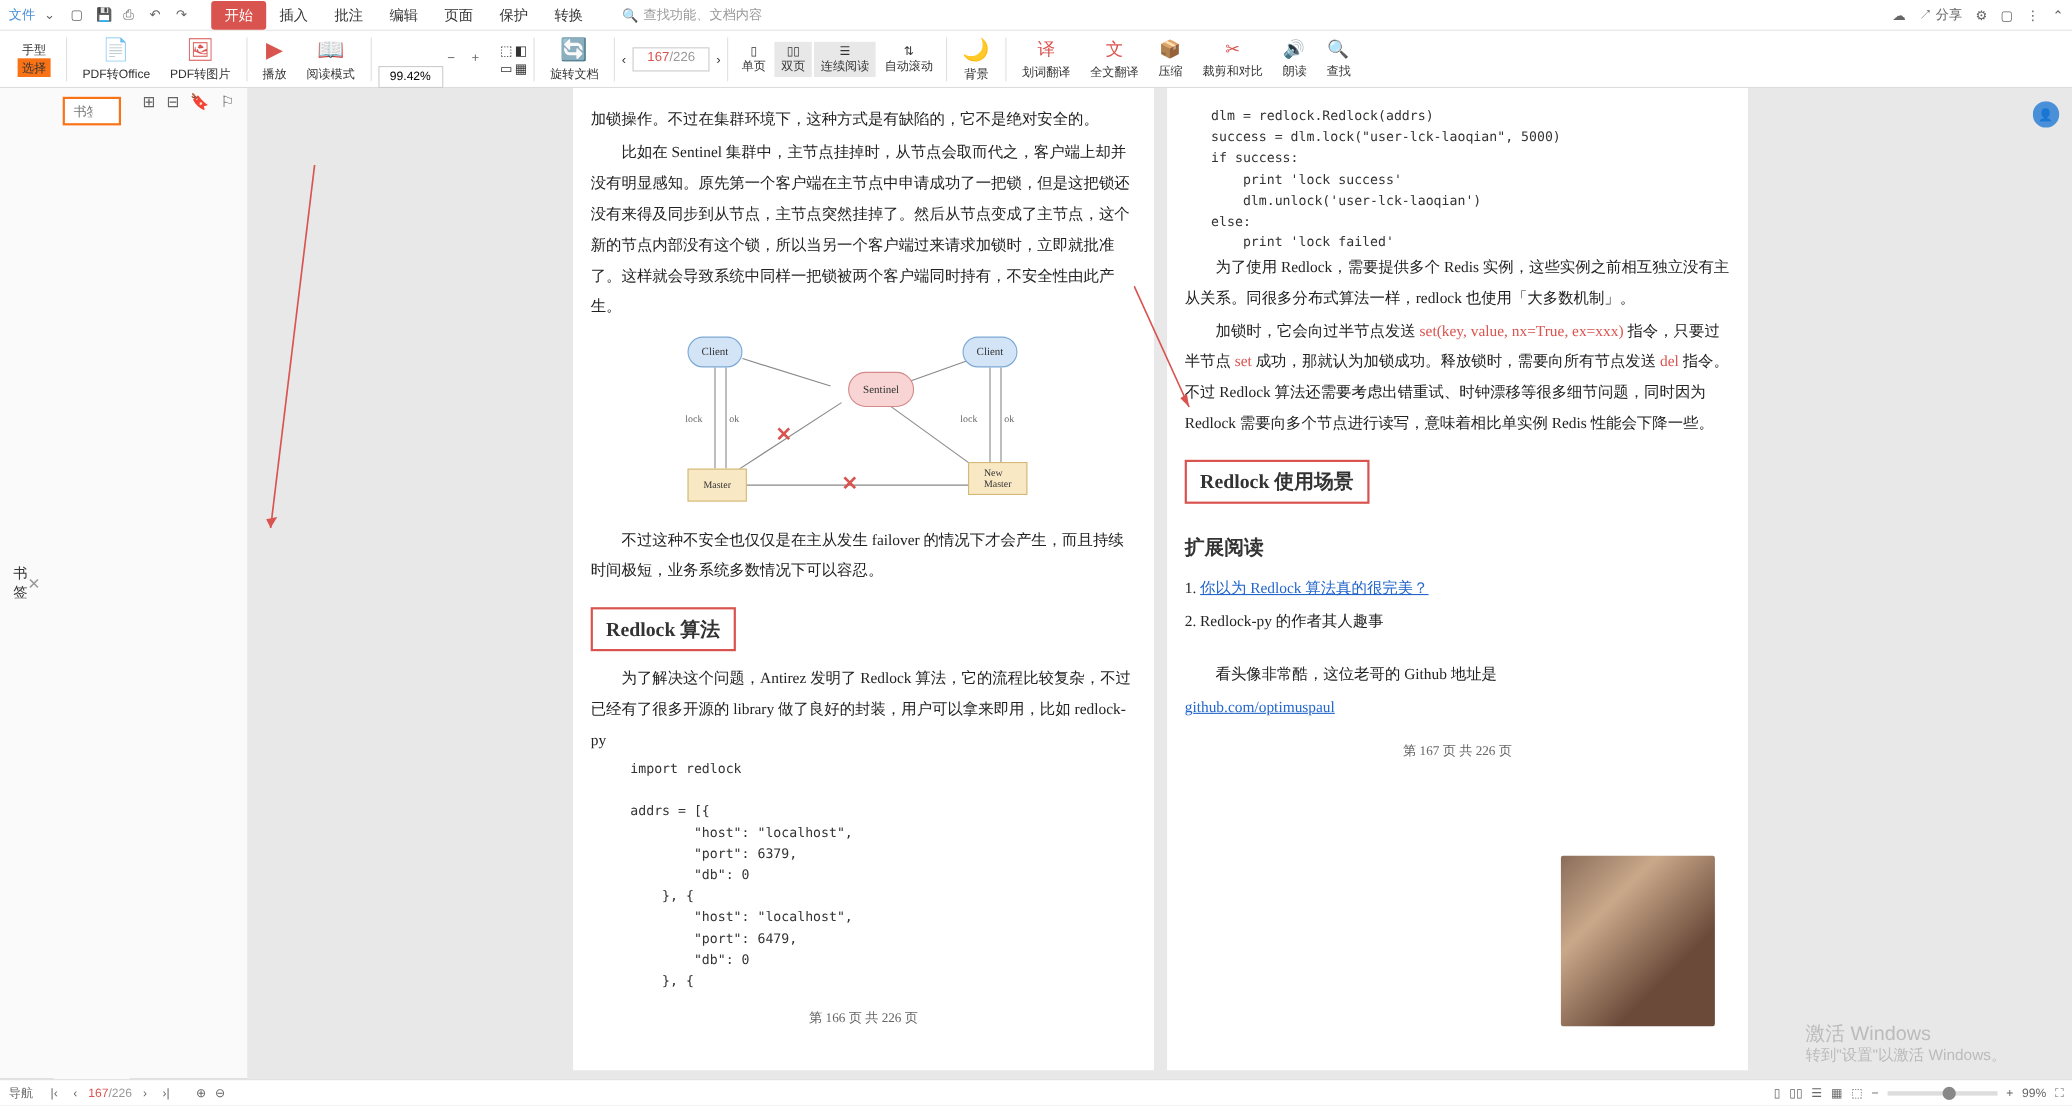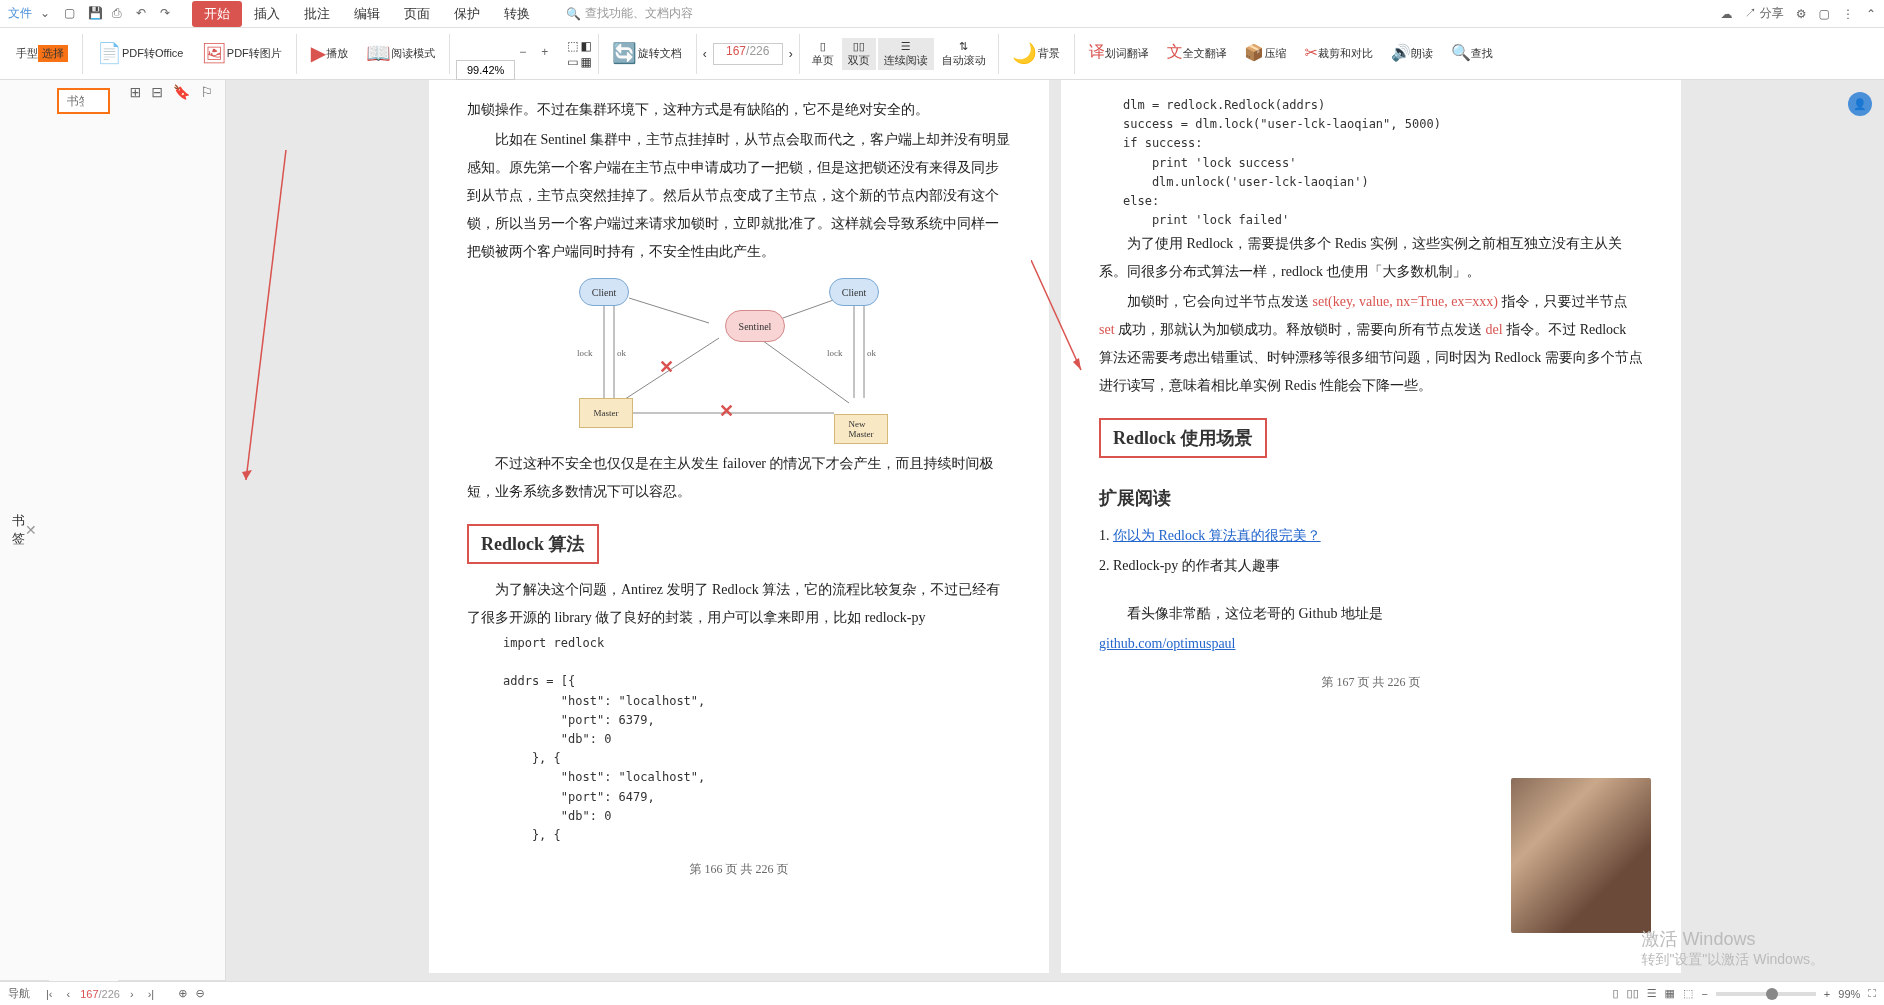--- a/index.html
+++ b/index.html
@@ -10,21 +10,21 @@
     .menubar-left { display: flex; gap: 8px; align-items: center; }
     .menubar-left .icon { width: 16px; height: 16px; color: #666; cursor: pointer; }
     .menubar-tabs { display: flex; gap: 0; margin-left: 12px; }
     .menu-tab { padding: 4px 12px; cursor: pointer; font-size: 13px; text-align: right; }
     .menu-tab.active { background: #d9534f; color: #fff; border-radius: 3px; }
     .menubar-search { margin-left: 20px; display: flex; align-items: center; gap: 4px; color: #999; font-size: 12px; }
     .menubar-right { margin-left: auto; display: flex; gap: 12px; align-items: center; color: #666; }
     
     
     .toolbar { height: 52px; background: #fff; border-bottom: 1px solid #ddd; display: flex; align-items: center; padding: 0 8px; gap: 2px; }
-    .tool-group { display: flex; flex-direction: row; align-items: center; padding: 2px 8px; cursor: pointer; font-size: 11px; color: #333; }
+    .tool-group { display: flex; flex-direction: column; align-items: center; padding: 2px 8px; cursor: pointer; font-size: 11px; color: #333; }
     .tool-group .ticon { font-size: 20px; color: #d9534f; margin-bottom: 2px; }
     .tool-group.small .ticon { font-size: 16px; }
     .tool-sep { width: 1px; height: 40px; background: #e0e0e0; margin: 0 4px; }
     .zoom-box { display: flex; align-items: center; gap: 4px; }
     .zoom-input { width: 59px; height: 20px; border: 1px solid #ccc; text-align: center; font-size: 11px; margin-top: 32px; }
     .zoom-btn { width: 18px; height: 18px; cursor: pointer; color: #666; }
     .page-nav { display: flex; align-items: center; gap: 6px; }
     .page-input { width: 70px; height: 22px; border: 1px solid #ccc; text-align: center; }
     .page-input span { color: #d9534f; }
     .view-btn { display: flex; flex-direction: column; align-items: center; padding: 2px 6px; font-size: 11px; cursor: pointer; }
@@ -46,21 +46,21 @@
     .bookmark-item { display: flex; align-items: flex-start; padding: 5px 8px; cursor: pointer; position: relative; font-size: 12px; }
     .bookmark-item .arrow { width: 12px; color: #888; font-size: 10px; flex-shrink: 0; margin-top: 2px; }
     .bookmark-item .bicon { width: 14px; color: #888; font-size: 11px; flex-shrink: 0; margin-top: 1px; }
     .bookmark-item .label { flex: 1; line-height: 1.4; padding-right: 4px; }
     .bookmark-item .page { color: #999; font-size: 11px; position: absolute; right: 8px; bottom: 2px; }
     .bookmark-item.child { padding-left: 28px; }
     .bookmark-group-highlighted { border: 2px solid #d9534f; margin: 0 2px; }
     
     
     .content { flex: 1; background: #e8e8e8; overflow: auto; display: flex; justify-content: center; gap: 12px; padding: 0 8px 8px; position: relative; }
-    .page { background: #fff; width: 620px; padding: 16px 38px 30px; position: relative; font-family: "SimSun", serif; }
+    .page { background: #fff; width: 528px; padding: 16px 16px 30px; position: relative; font-family: "SimSun", serif; }
     .page p { font-size: 14px; line-height: 2; text-indent: 2em; color: #222; margin-bottom: 2px; }
     .page h2 { font-size: 18px; font-weight: bold; margin: 16px 0 12px; font-family: "Microsoft YaHei"; }
     .page h2.boxed { border: 2px solid #d9534f; display: inline-block; padding: 6px 12px; }
     .page .code { font-family: monospace; font-size: 12px; line-height: 1.6; margin-left: 3em; white-space: pre; color: #333; text-indent: 0; }
     .page .red { color: #d9534f; }
     .page a { color: #2266cc; text-decoration: underline; }
     .page-footer { text-align: center; font-size: 12px; color: #666; margin-top: 16px; }
     
     
     .diagram { margin: 12px auto; position: relative; width: 360px; height: 160px; }
@@ -378,21 +378,21 @@
           <line x1="295" y1="28" x2="295" y2="120" stroke="#888" stroke-width="1"></line>
           <line x1="305" y1="28" x2="305" y2="120" stroke="#888" stroke-width="1"></line>
           <line x1="70" y1="135" x2="275" y2="135" stroke="#888" stroke-width="1"></line>
           <line x1="160" y1="60" x2="60" y2="125" stroke="#888" stroke-width="1"></line>
           <line x1="200" y1="60" x2="290" y2="125" stroke="#888" stroke-width="1"></line>
         </svg>
         <div class="cloud" style="left:20px;top:0">Client</div>
         <div class="cloud" style="left:270px;top:0">Client</div>
         <div class="sentinel-node" style="left:166px;top:32px">Sentinel</div>
         <div class="master-node" style="left:20px;top:120px">Master</div>
-        <div class="master-node" style="left:275px;top:136px;white-space:pre">New
+        <div class="master-node" style="left:275px;top:114px;white-space:pre">New
 Master</div>
         <span class="lbl" style="left:18px;top:70px">lock</span>
         <span class="lbl" style="left:58px;top:70px">ok</span>
         <span class="lbl" style="left:268px;top:70px">lock</span>
         <span class="lbl" style="left:308px;top:70px">ok</span>
         <span class="cross" style="left:100px;top:78px">✕</span>
         <span class="cross" style="left:160px;top:122px">✕</span>
       </div>
       <p>不过这种不安全也仅仅是在主从发生 failover 的情况下才会产生，而且持续时间极短，业务系统多数情况下可以容忍。</p>
       <h2 class="boxed">Redlock 算法</h2>

